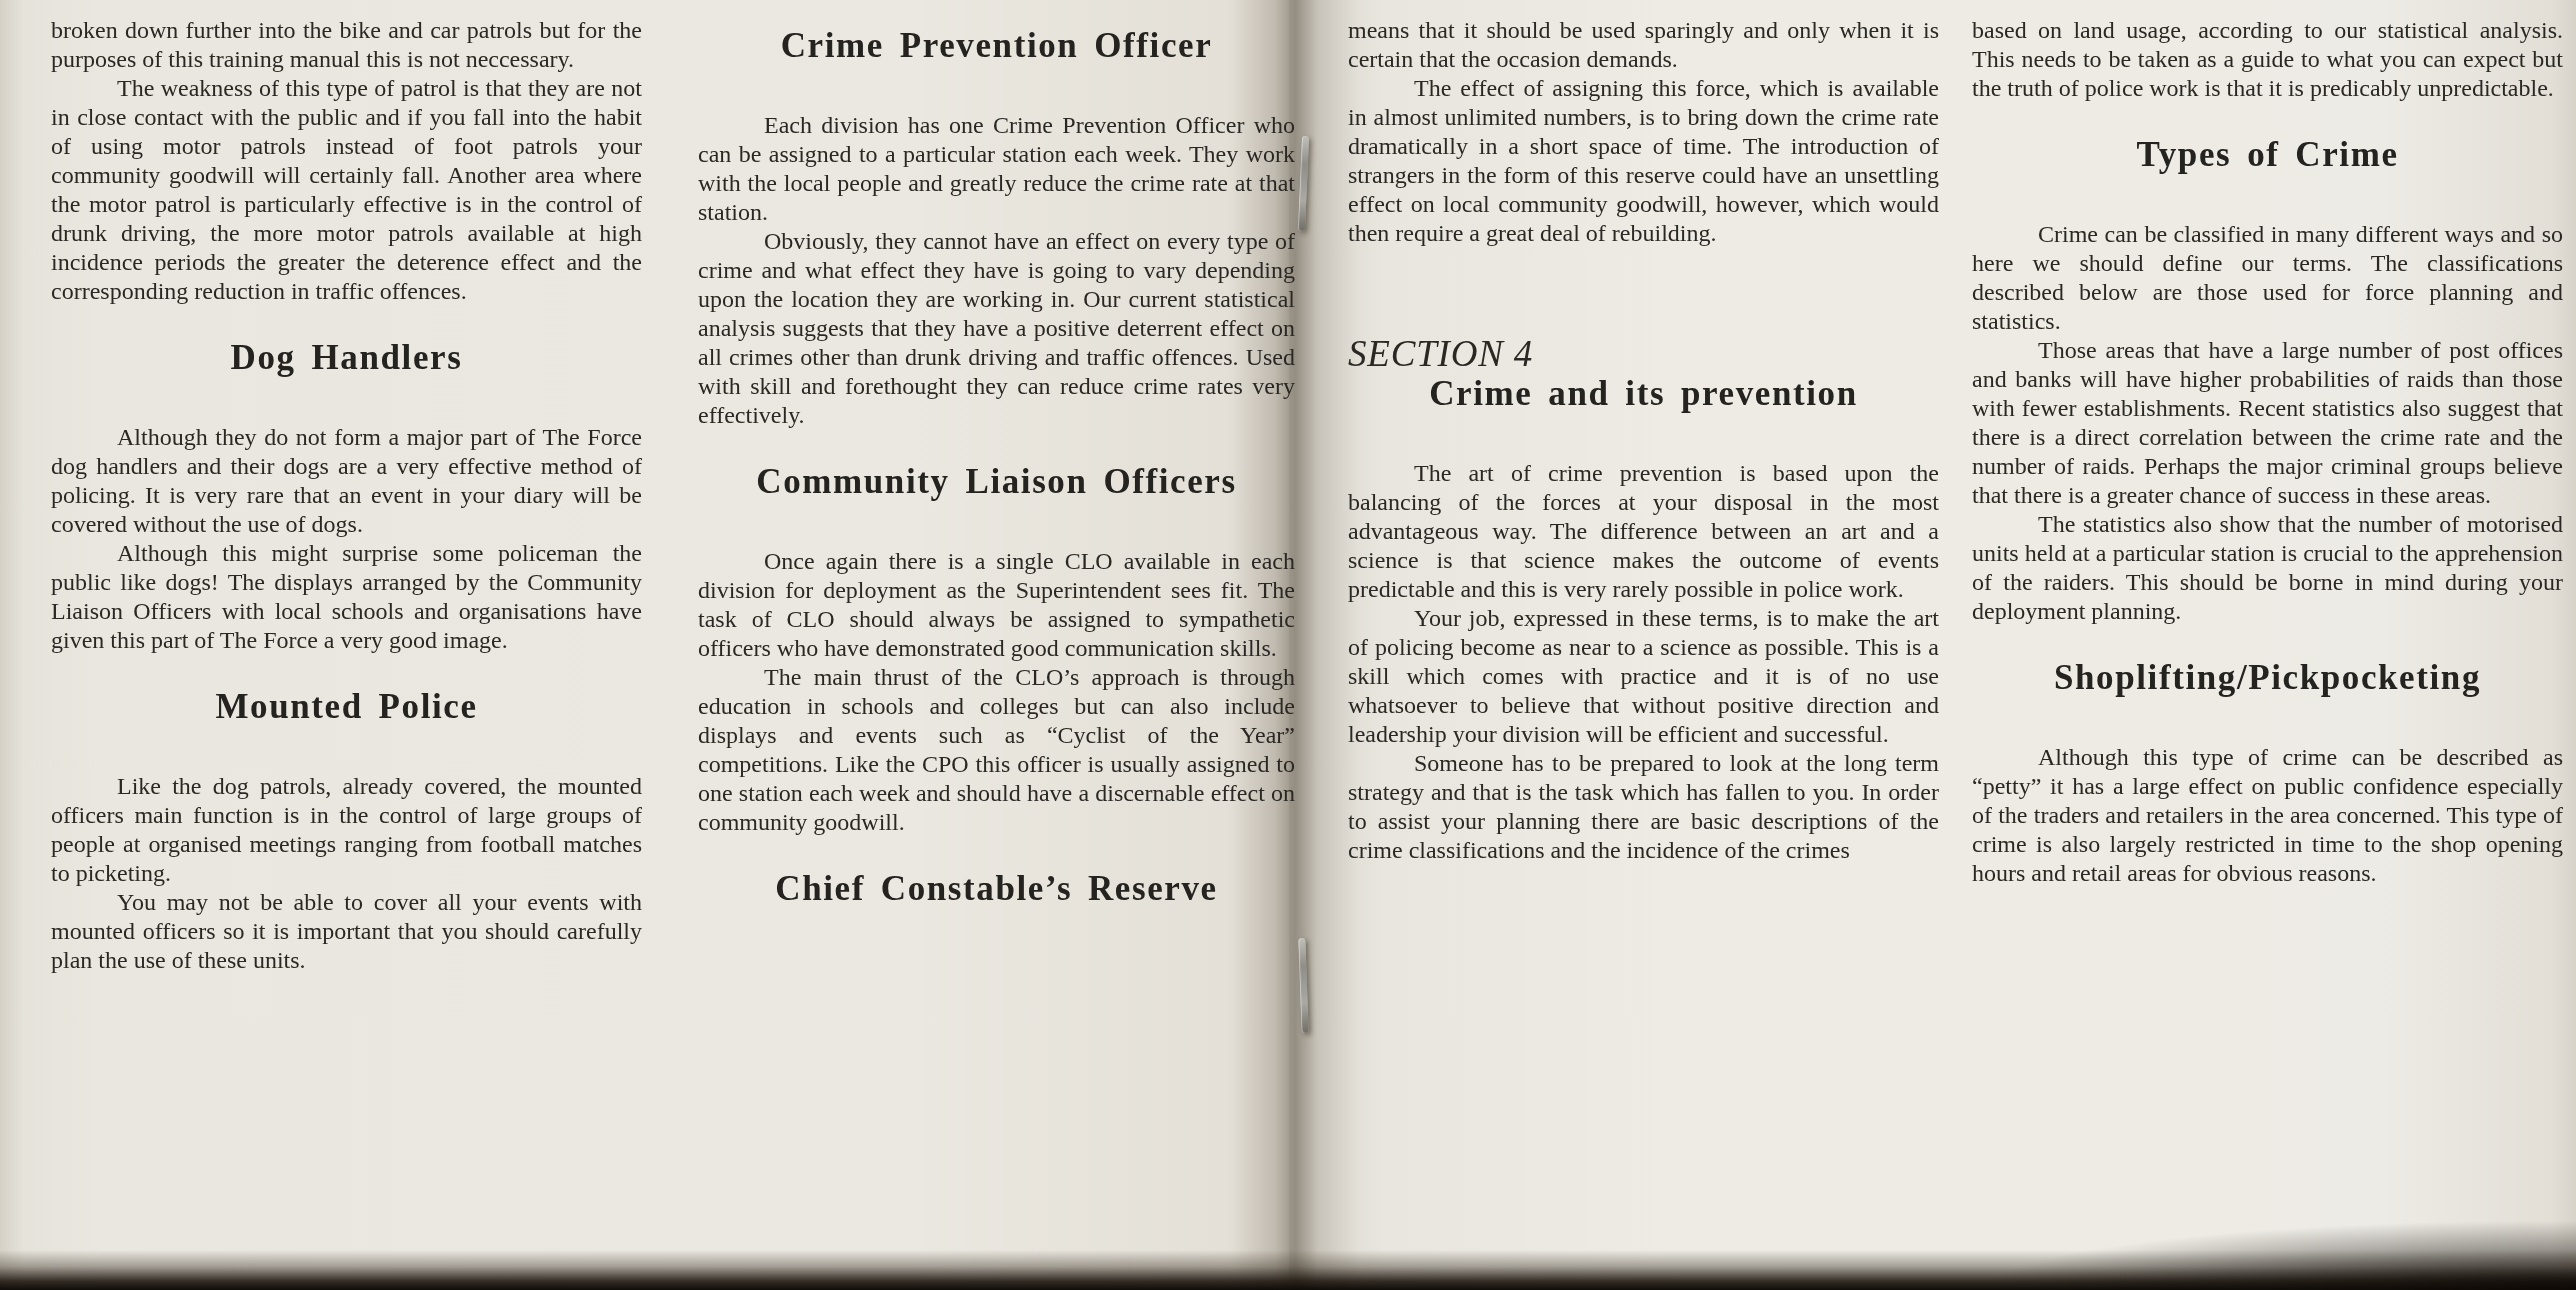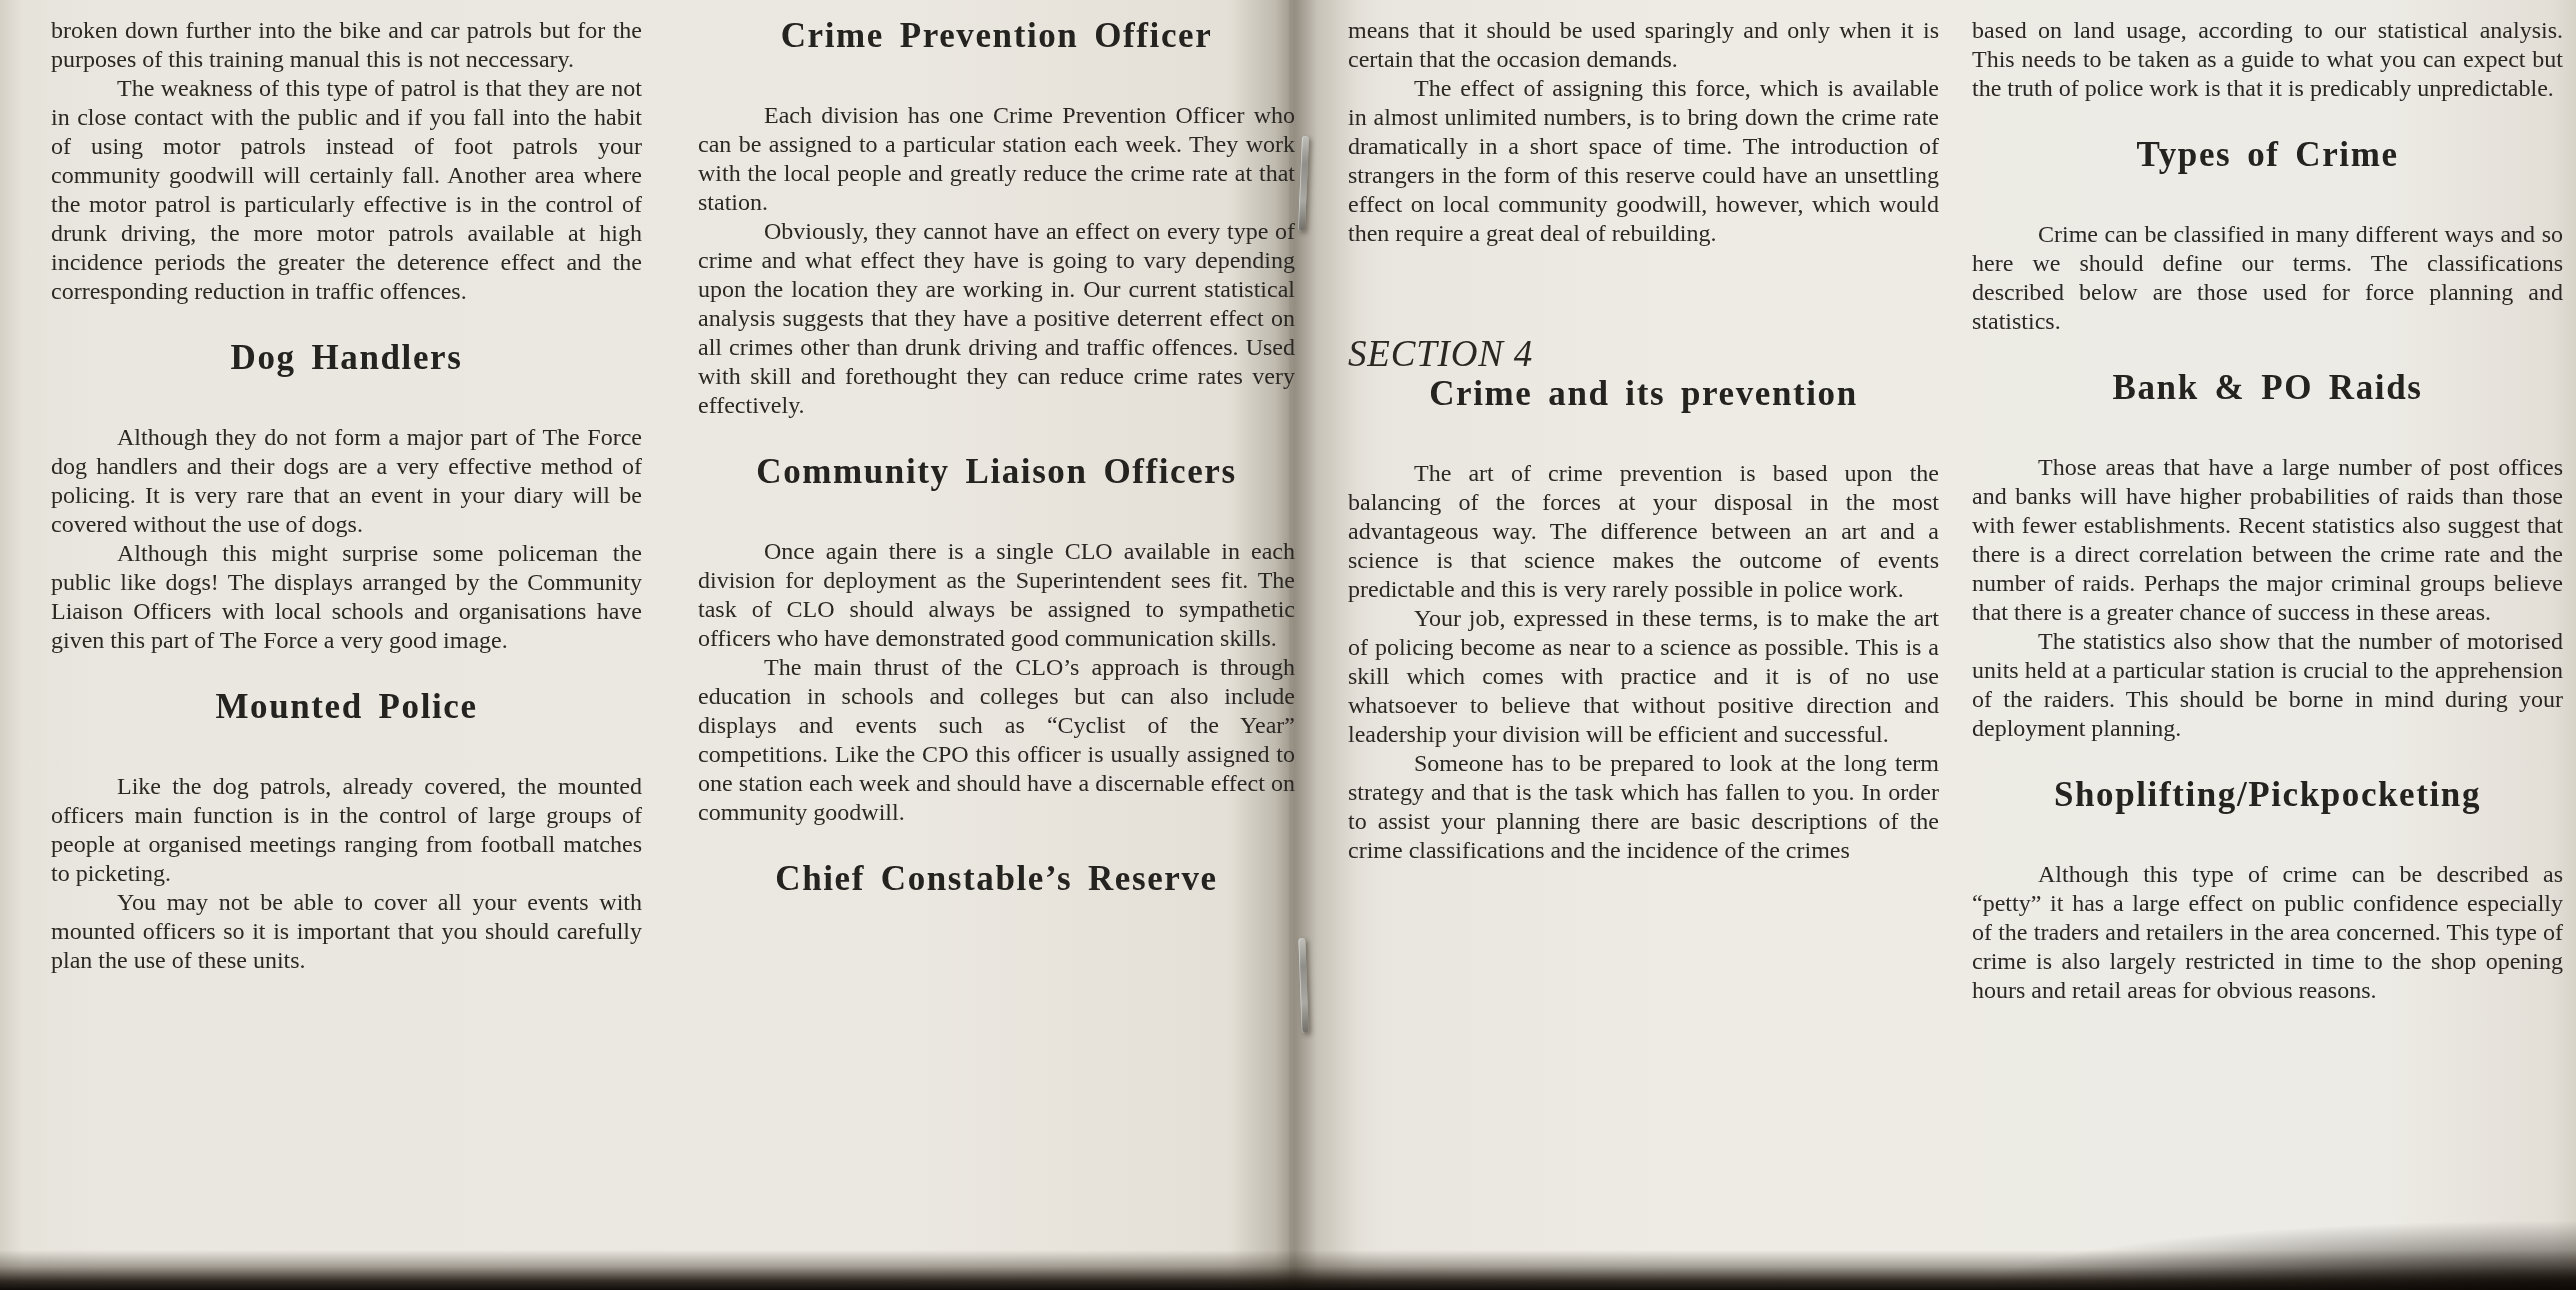--- a/index.html
+++ b/index.html
@@ -60,21 +60,21 @@
   .heading {
     margin: 32px 0 46px 0;
     font-size: 35px;
     line-height: 39px;
     font-weight: bold;
     text-align: center;
     letter-spacing: 1.6px;
     word-spacing: 5.5px;
     color: #252320;
   }
-  .heading.first { margin-top: 0; }
+  .heading.first { margin-top: 10px; }
   .section-label {
     margin: 88px 0 0 0;
     font-style: italic;
     font-size: 37px;
     line-height: 35px;
     text-align: left;
     letter-spacing: 0.8px;
     color: #2b2824;
   }
   .heading.after-label { margin-top: 3.2px; margin-bottom: 46px; }
@@ -130,21 +130,20 @@
     <h2 class="heading after-label">Crime and its prevention</h2>
     <p class="para">The art of crime prevention is based upon the balancing of the forces at your disposal in the most advantageous way. The difference between an art and a science is that science makes the outcome of events predictable and this is very rarely possible in police work.</p>
     <p class="para">Your job, expressed in these terms, is to make the art of policing become as near to a science as possible. This is a skill which comes with practice and it is of no use whatsoever to believe that without positive direction and leadership your division will be efficient and successful.</p>
     <p class="para">Someone has to be prepared to look at the long term strategy and that is the task which has fallen to you. In order to assist your planning there are basic descriptions of the crime classifications and the incidence of the crimes</p>
   </div>
 
   <div class="column" id="col4">
     <p class="para no-indent">based on land usage, according to our statistical analysis. This needs to be taken as a guide to what you can expect but the truth of police work is that it is predicably unpredictable.</p>
     <h2 class="heading">Types of Crime</h2>
     <p class="para">Crime can be classified in many different ways and so here we should define our terms. The classifications described below are those used for force planning and statistics.</p>
-    <h2 class="heading">Bank &amp; PO Raids</h2>
     <p class="para">Those areas that have a large number of post offices and banks will have higher probabilities of raids than those with fewer establishments. Recent statistics also suggest that there is a direct correlation between the crime rate and the number of raids. Perhaps the major criminal groups believe that there is a greater chance of success in these areas.</p>
     <p class="para">The statistics also show that the number of motorised units held at a particular station is crucial to the apprehension of the raiders. This should be borne in mind during your deployment planning.</p>
     <h2 class="heading">Shoplifting/Pickpocketing</h2>
     <p class="para">Although this type of crime can be described as “petty” it has a large effect on public confidence especially of the traders and retailers in the area concerned. This type of crime is also largely restricted in time to the shop opening hours and retail areas for obvious reasons.</p>
   </div>
 
   <div class="shadow-bottom"></div>
   <div class="shadow-corner"></div>
 </div>
 

